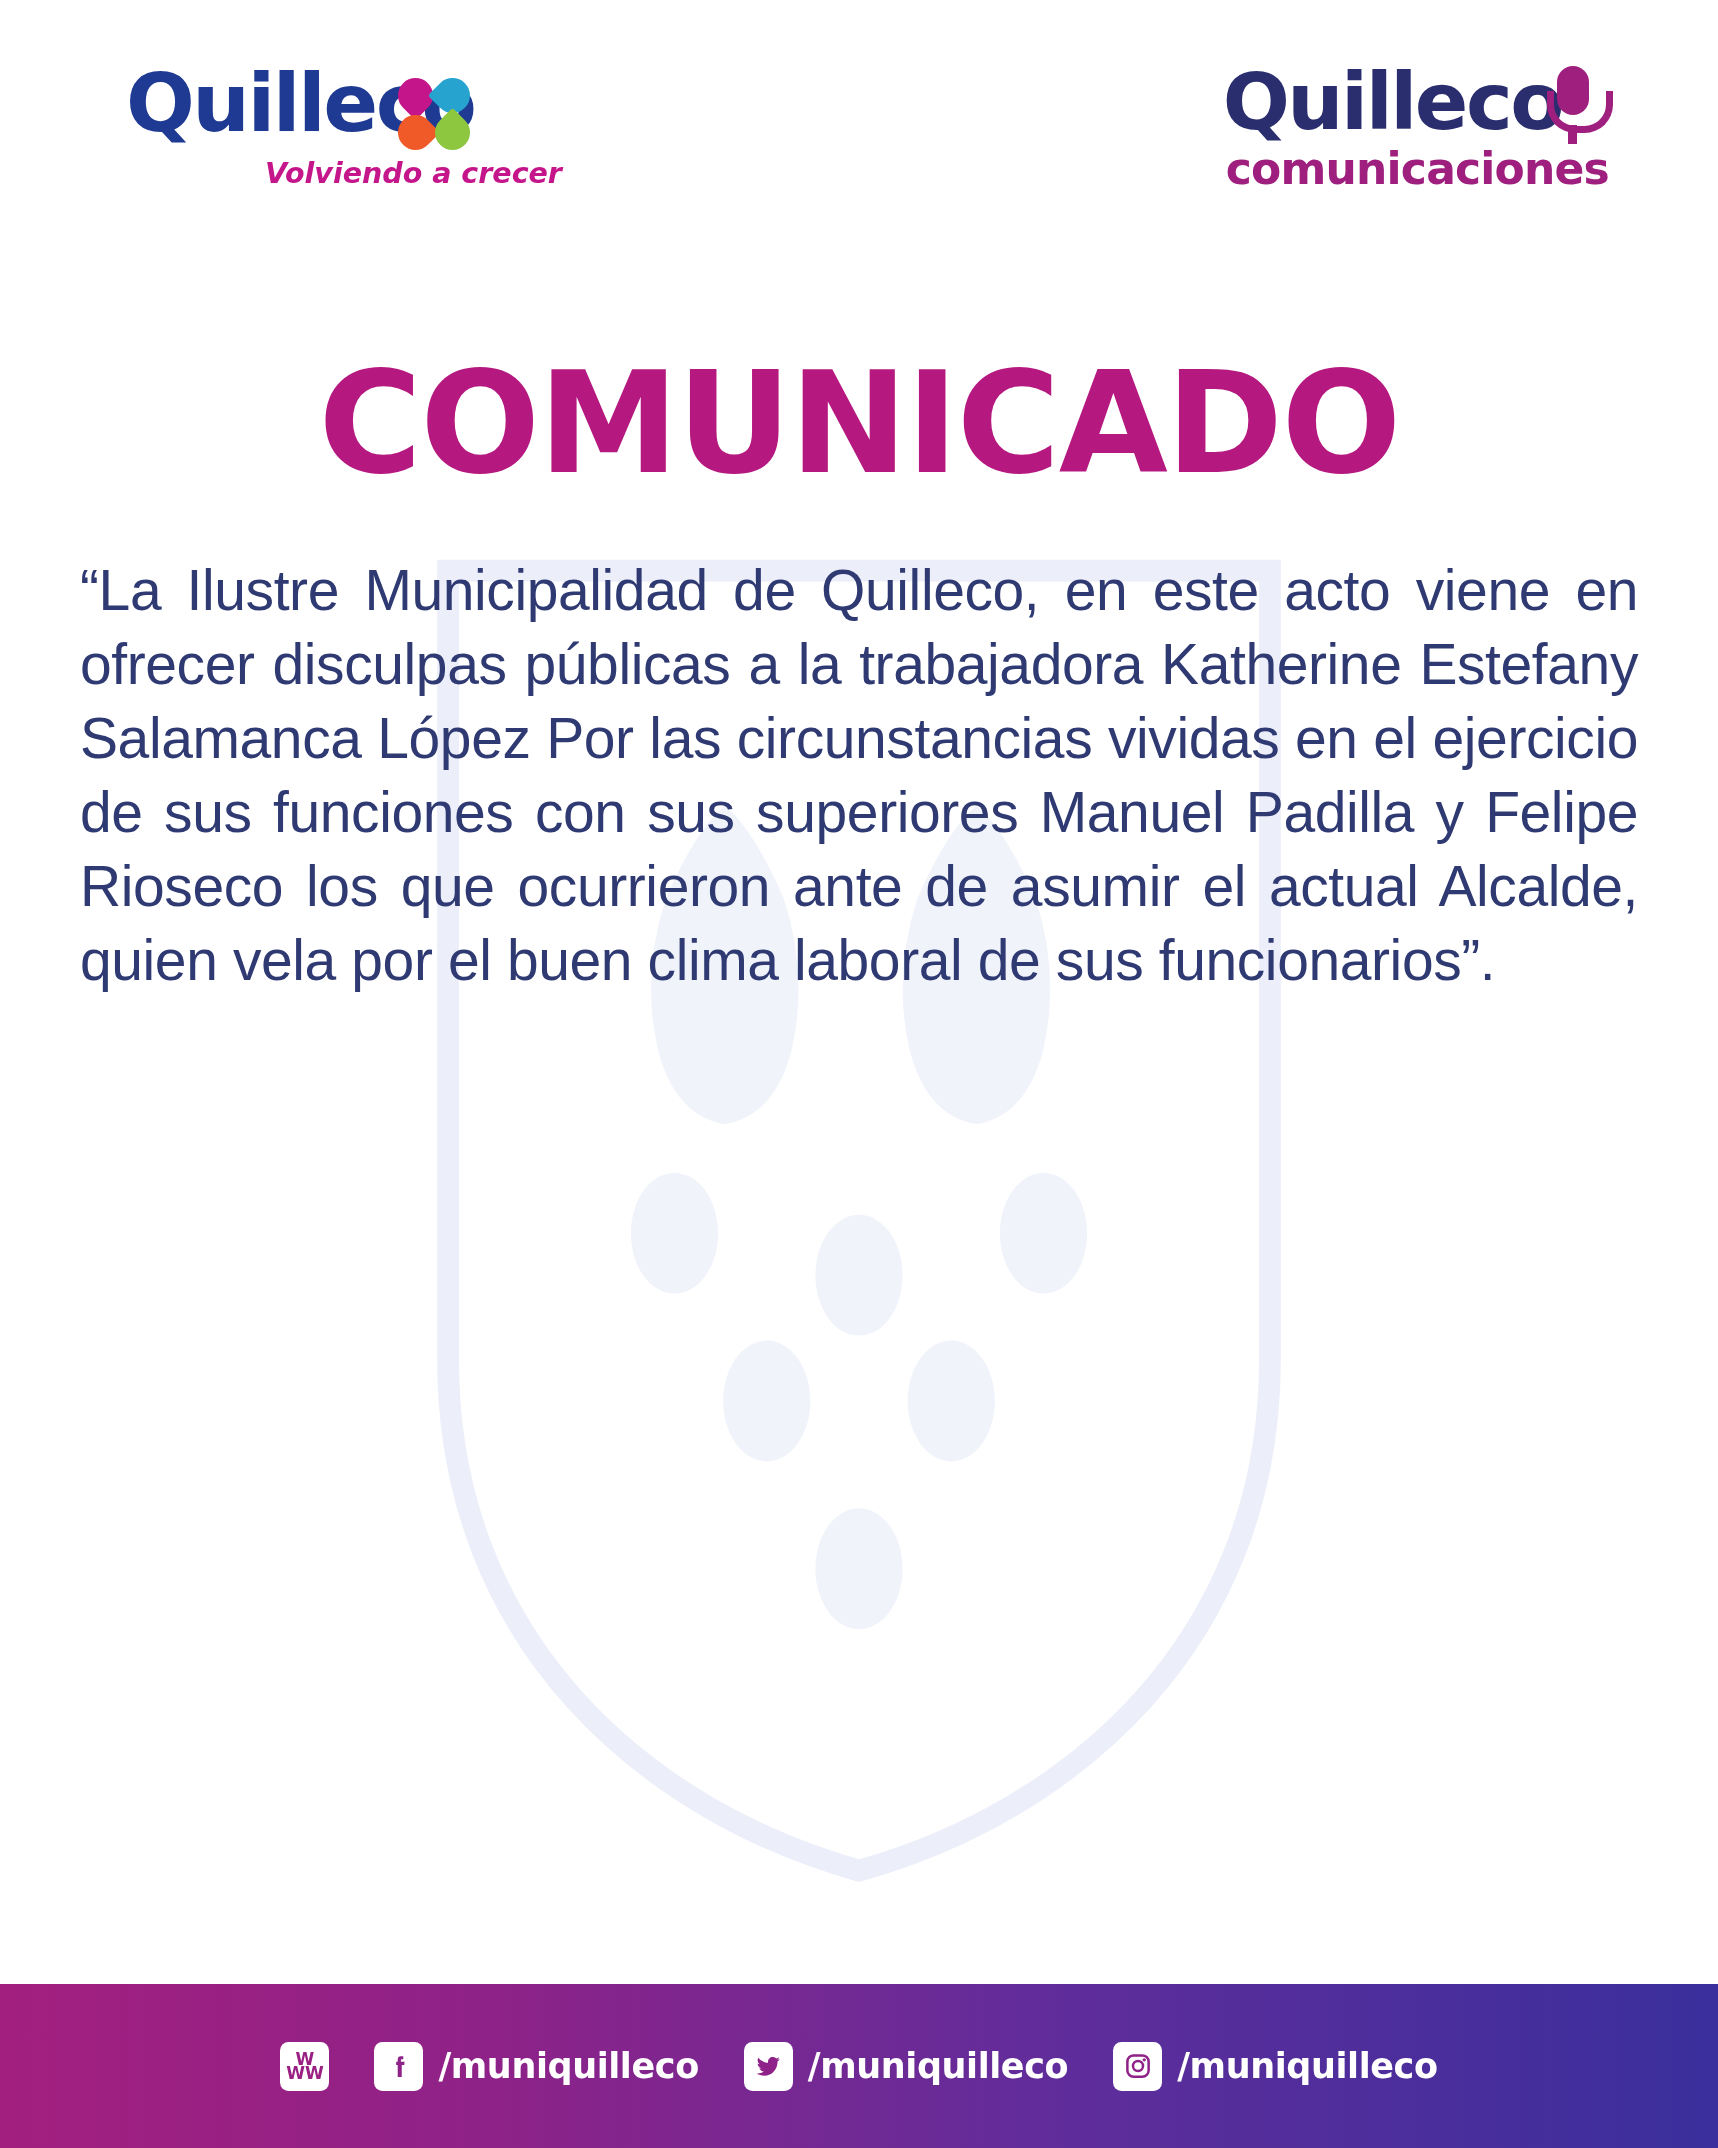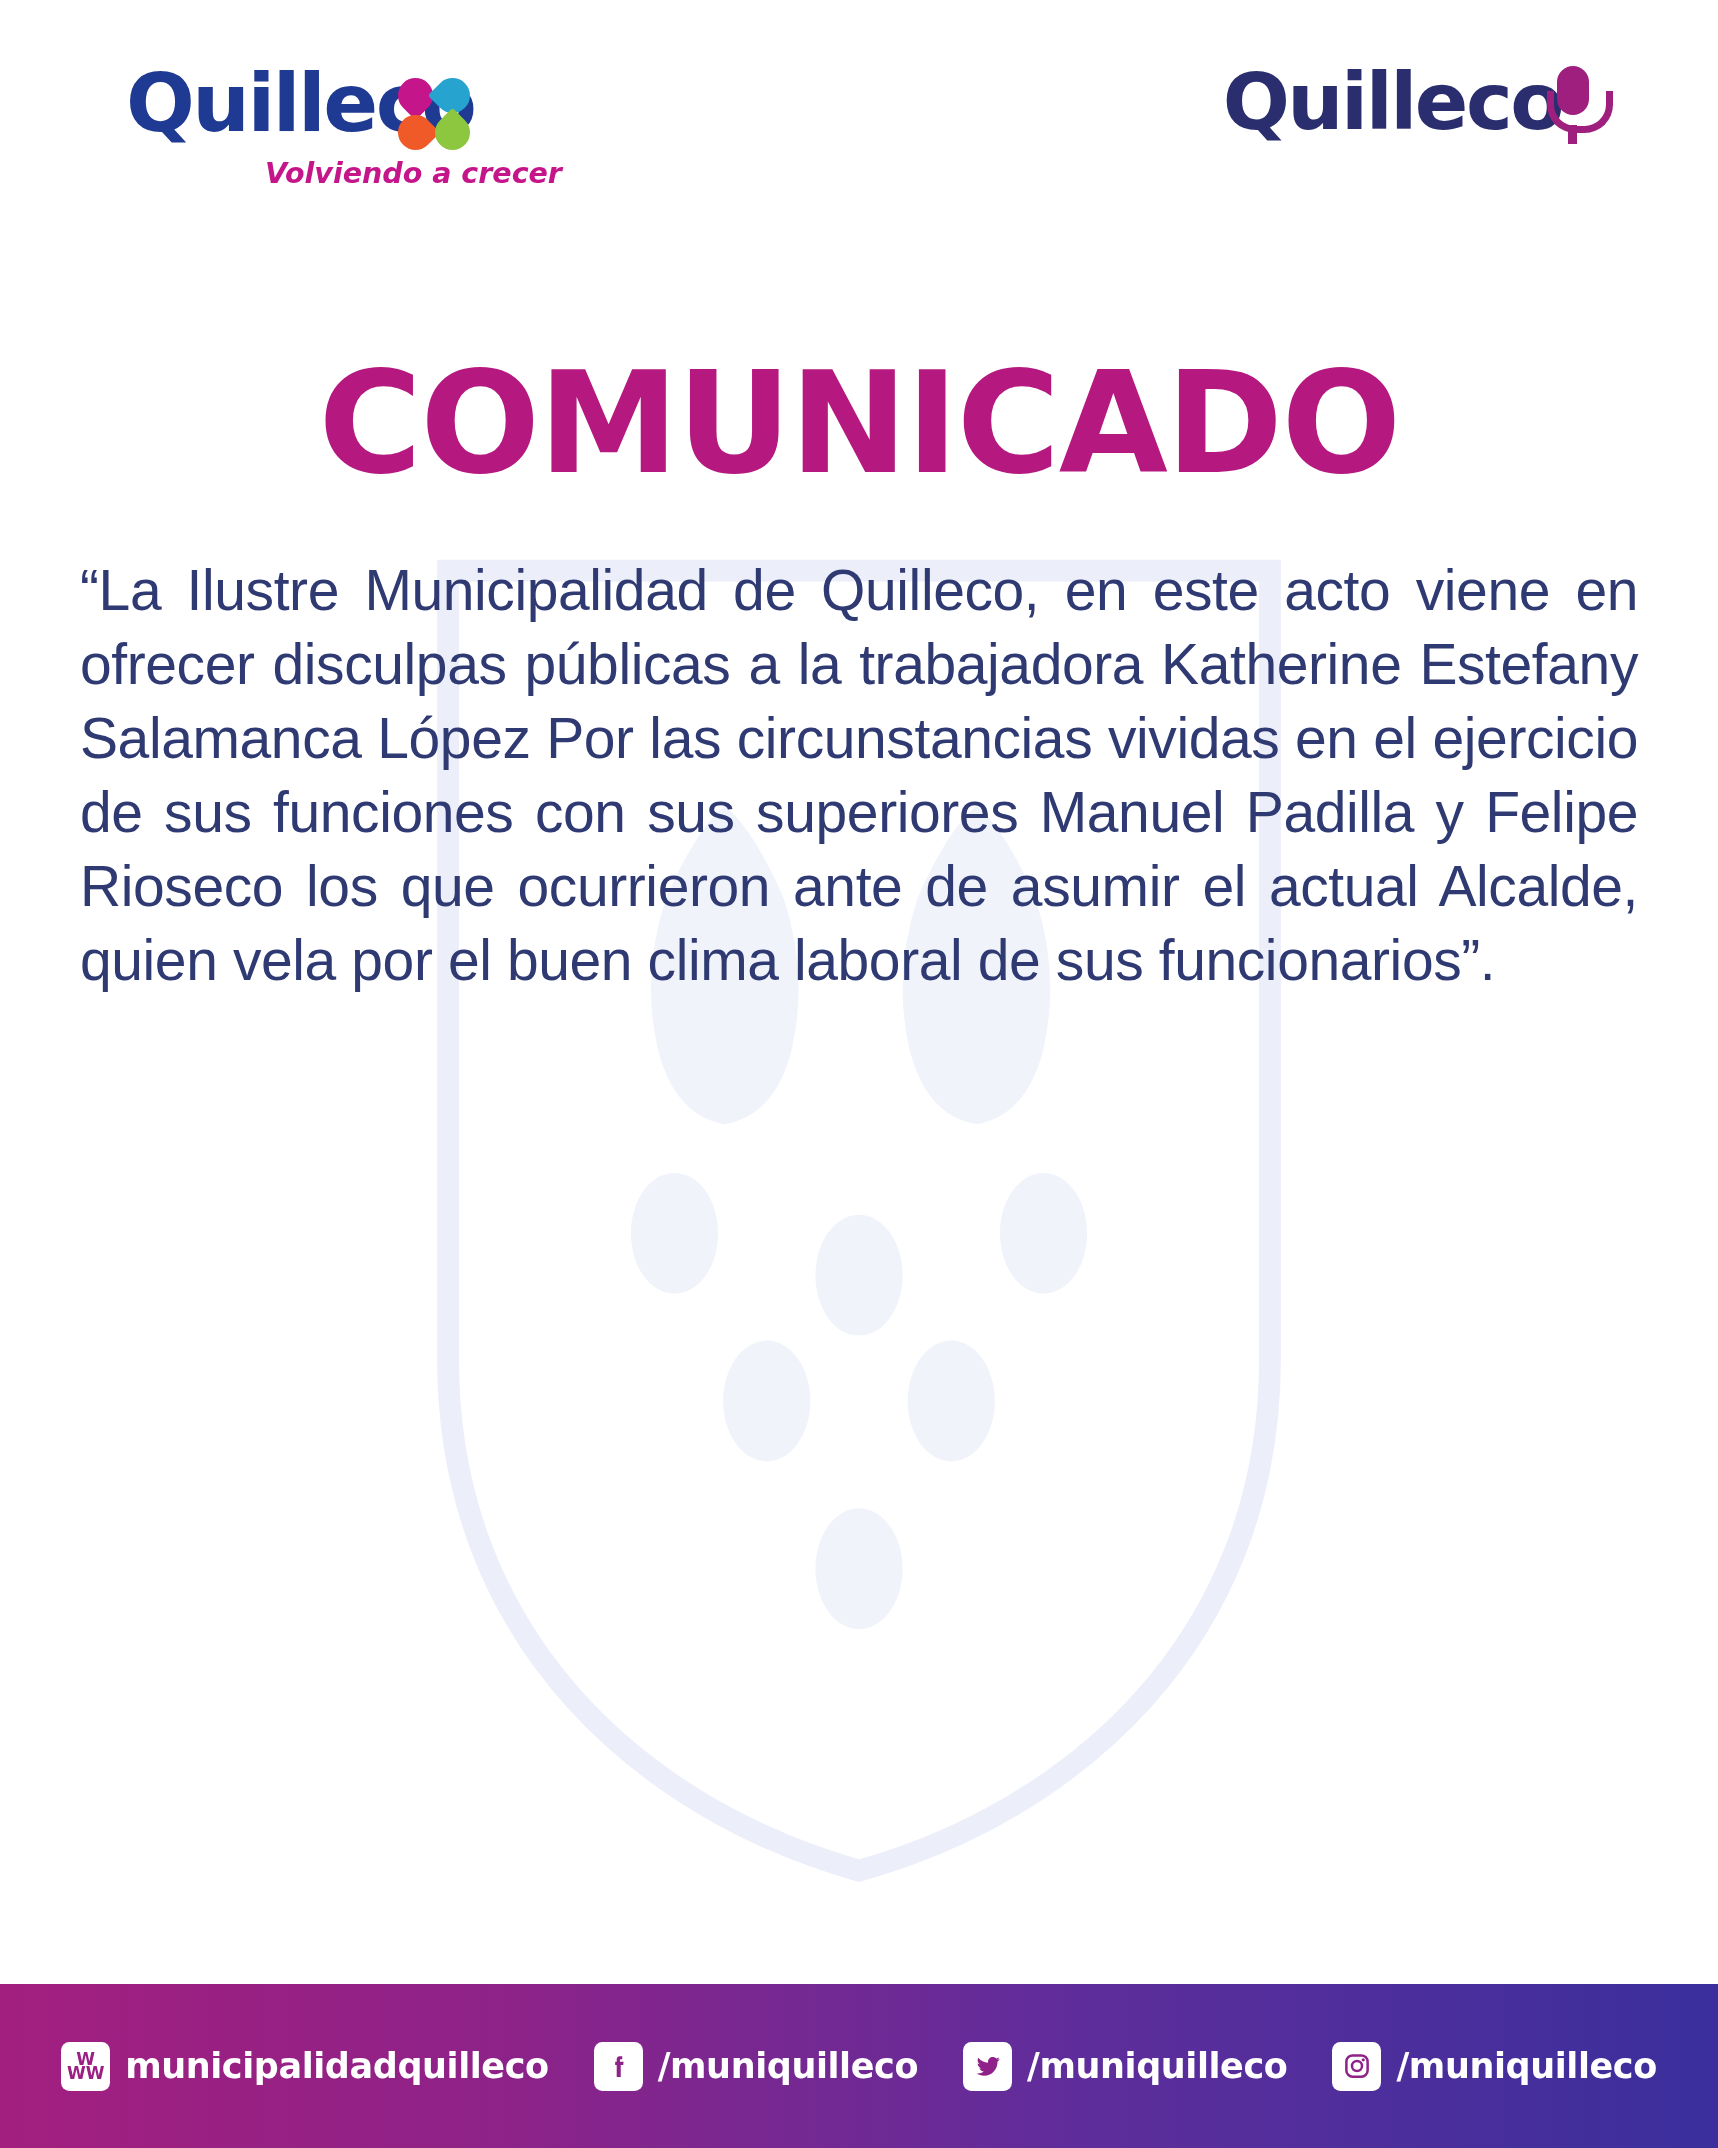--- a/index.html
+++ b/index.html
@@ -263,37 +263,37 @@
     <div class="tagline">Volviendo a crecer</div>
   </div>
 
   <div class="logo-right">
     <div class="word2">Quilleco</div>
     <div class="mic">
       <span class="cap"></span>
       <span class="arc"></span>
       <span class="stem"></span>
     </div>
+    <div class="sub">comunicaciones</div>
   </div>
 
 </div>
 
 <div class="content">
   <div class="title">COMUNICADO</div>
   <p class="body-text">“La Ilustre Municipalidad de Quilleco, en este acto viene en ofrecer disculpas públicas a la trabajadora Katherine Estefany Salamanca López Por las circunstancias vividas en el ejercicio de sus funciones con sus superiores Manuel Padilla y Felipe Rioseco los que ocurrieron ante de asumir el actual Alcalde, quien vela por el buen clima laboral de sus funcionarios”.</p>
 </div>
 
 <div class="footer">
 
   <div class="social">
     <span class="badge www">
         <span>W</span>
         <span>WW</span>
       </span>
-    <span class="label">municipalidadquilleco</span>
   </div>
 
   <div class="social">
     <span class="badge">
       <svg width="28.5" height="28.5" viewBox="0 0 24 24">
           <path fill="#8f2288" d="M15.5 8.2h-2.1V6.9c0-.6.4-.8.7-.8h1.3V3.5h-2c-2.2 0-2.7 1.6-2.7 2.7v2h-1.3v2.7h1.3V21h3.4v-10h2.1l.3-2.8z"></path>
         </svg>
     </span>
     <span class="label">/muniquilleco</span>
   </div>

